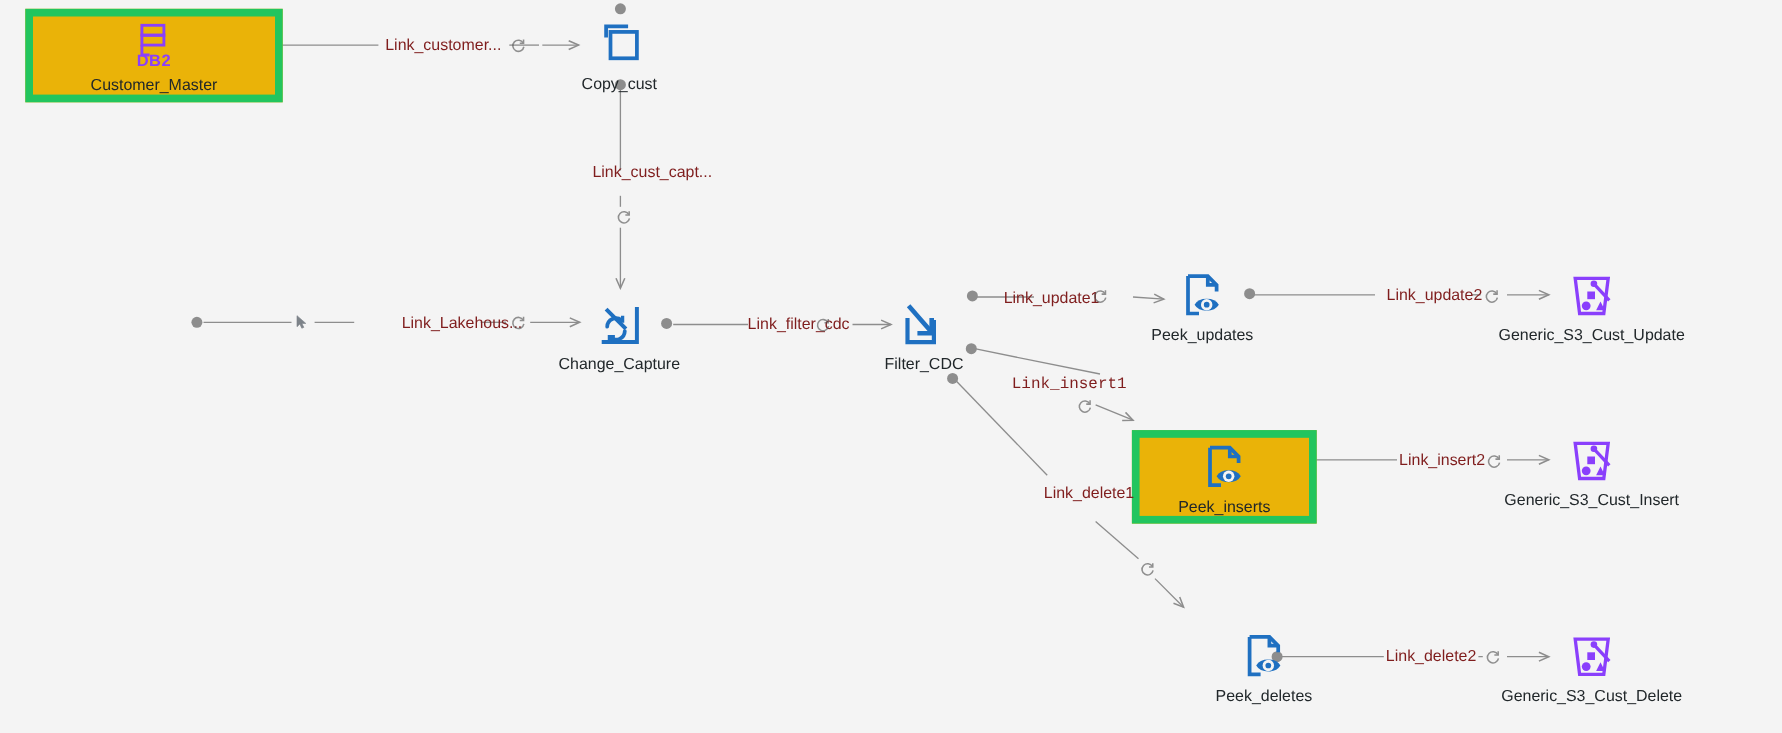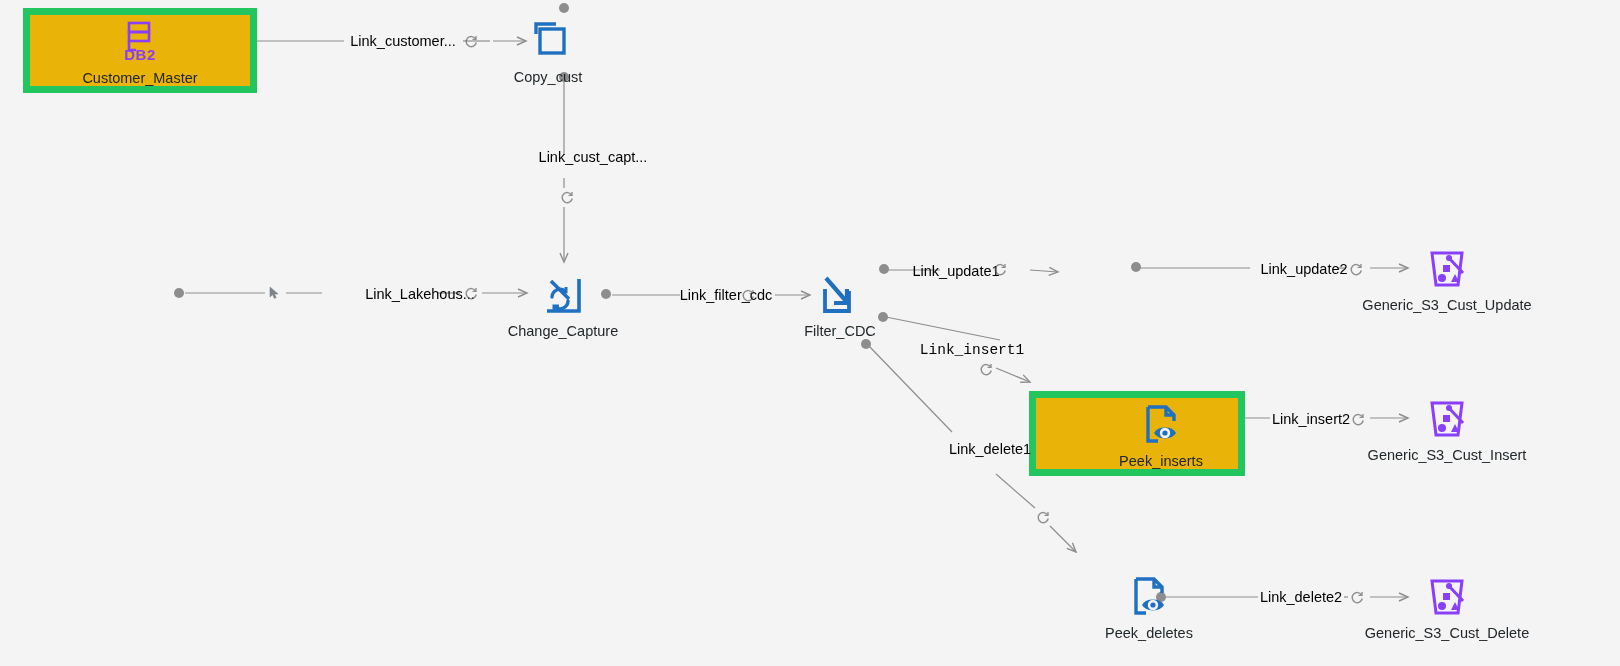--- a/index.html
+++ b/index.html
@@ -44,21 +44,21 @@
     margin-top: 1px;
   }
   .node.wide { width: 220px; transform: translateX(-110px); }
   .node.boxed {
     background: #eab308;
     border: 7px solid #22c55e;
   }
   .linklabel {
     position: absolute;
     font-size: 14.5px;
-    color: #000000;
+    color: #7f1d1d;
     white-space: nowrap;
     transform: translateX(-50%);
     background: transparent;
   }
   .rfi {
     position: absolute;
     width: 15px;
     height: 15px;
     transform: translate(-50%, -50%);
     opacity: .62;
@@ -143,21 +143,21 @@
           <rect x="9" y="3" width="20" height="9"></rect>
           <rect x="9" y="12" width="20" height="9"></rect>
           <path d="M9 21 L9 30 L16 30"></path>
         </g>
         <text x="20" y="40" font-family="'Liberation Sans',sans-serif" font-size="15" font-weight="700" fill="#8a3ffc" text-anchor="middle" letter-spacing="0.5">DB2</text>
       </svg>
     </div>
     <div class="cap">Customer_Master</div>
   </div>
 
-  <div class="node" style="left:548px; top:14px;">
+  <div class="node" style="left:563px; top:14px;">
     <div class="glyph">
       <svg width="46" height="46" viewBox="0 0 46 46">
         <path d="M11 16 L11 6 L31 6" fill="none" stroke="#1f70c1" stroke-width="3.4"></path>
         <rect x="15" y="11" width="24" height="24" fill="#f4f4f4" stroke="#1f70c1" stroke-width="3.4"></rect>
       </svg>
     </div>
     <div class="cap">Copy_cust</div>
   </div>
 
 
@@ -181,22 +181,35 @@
     <div class="glyph">
       <svg width="48" height="48" viewBox="0 0 48 48">
         <path d="M9 18 L9 40 L33 40 L33 20" fill="none" stroke="#1f70c1" stroke-width="3.8"></path>
         <path d="M10 7 L30 30" fill="none" stroke="#1f70c1" stroke-width="4.2"></path>
         <path d="M31 18 L31 32 L18 32" fill="none" stroke="#1f70c1" stroke-width="4.2"></path>
       </svg>
     </div>
     <div class="cap">Filter_CDC</div>
   </div>
 
-
-  <div class="node boxed" style="left:1106px; top:391px; width:154px; transform:translateX(-77px);padding-left:48px;">
+  <div class="node" style="left:1093px; top:242px;">
+    <div class="glyph">
+      <svg width="46" height="48" viewBox="0 0 46 48">
+        <path d="M10 6 L28 6 L36 14 L36 20" fill="none" stroke="#1f70c1" stroke-width="3.4"></path>
+        <path d="M10 6 L10 40 L20 40" fill="none" stroke="#1f70c1" stroke-width="3.4"></path>
+        <path d="M28 6 L28 14 L36 14" fill="none" stroke="#1f70c1" stroke-width="3.4"></path>
+        <path d="M16 32 a12 9 0 0 1 22 0 a12 9 0 0 1 -22 0 z" fill="#1f70c1"></path>
+        <circle cx="27" cy="32" r="5.2" fill="#f4f4f4"></circle>
+        <circle cx="27" cy="32" r="2.6" fill="#1f70c1"></circle>
+      </svg>
+    </div>
+    <div class="cap">Peek_updates</div>
+  </div>
+
+  <div class="node boxed" style="left:1106px; top:391px; width:154px; transform:translateX(-77px);">
     <div class="glyph">
       <svg width="46" height="48" viewBox="0 0 46 48">
         <path d="M10 6 L28 6 L36 14 L36 20" fill="none" stroke="#1f70c1" stroke-width="3.4"></path>
         <path d="M10 6 L10 40 L20 40" fill="none" stroke="#1f70c1" stroke-width="3.4"></path>
         <path d="M28 6 L28 14 L36 14" fill="none" stroke="#1f70c1" stroke-width="3.4"></path>
         <path d="M16 32 a12 9 0 0 1 22 0 a12 9 0 0 1 -22 0 z" fill="#1f70c1"></path>
         <circle cx="27" cy="32" r="5.2" fill="#f4f4f4"></circle>
         <circle cx="27" cy="32" r="2.6" fill="#1f70c1"></circle>
       </svg>
     </div>

